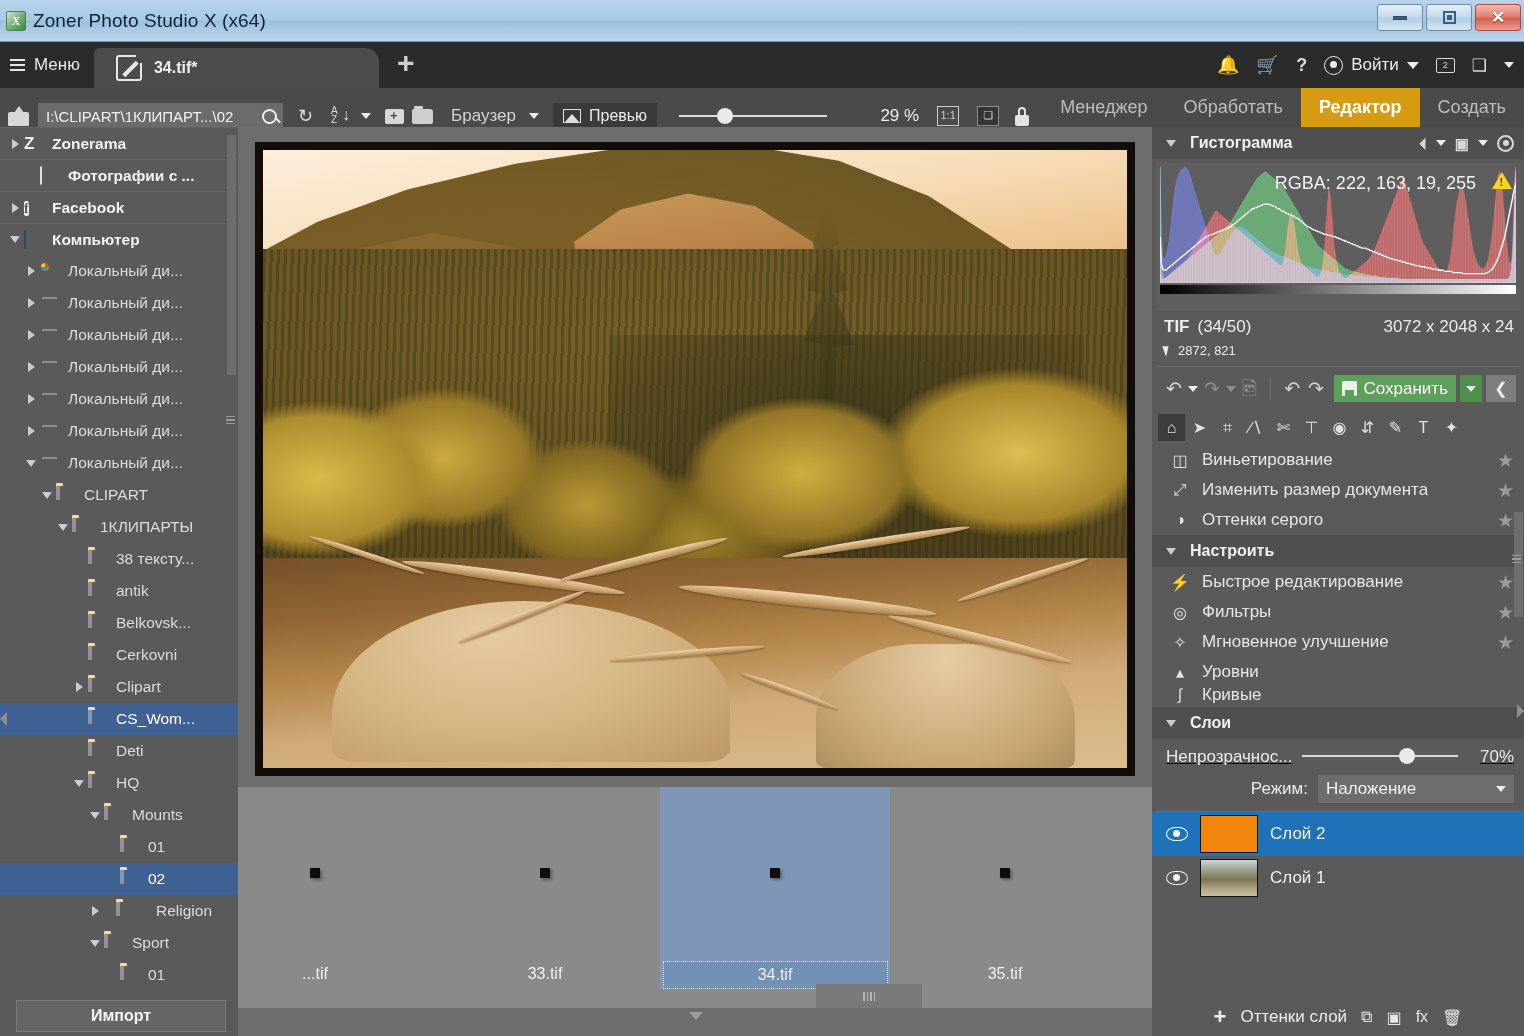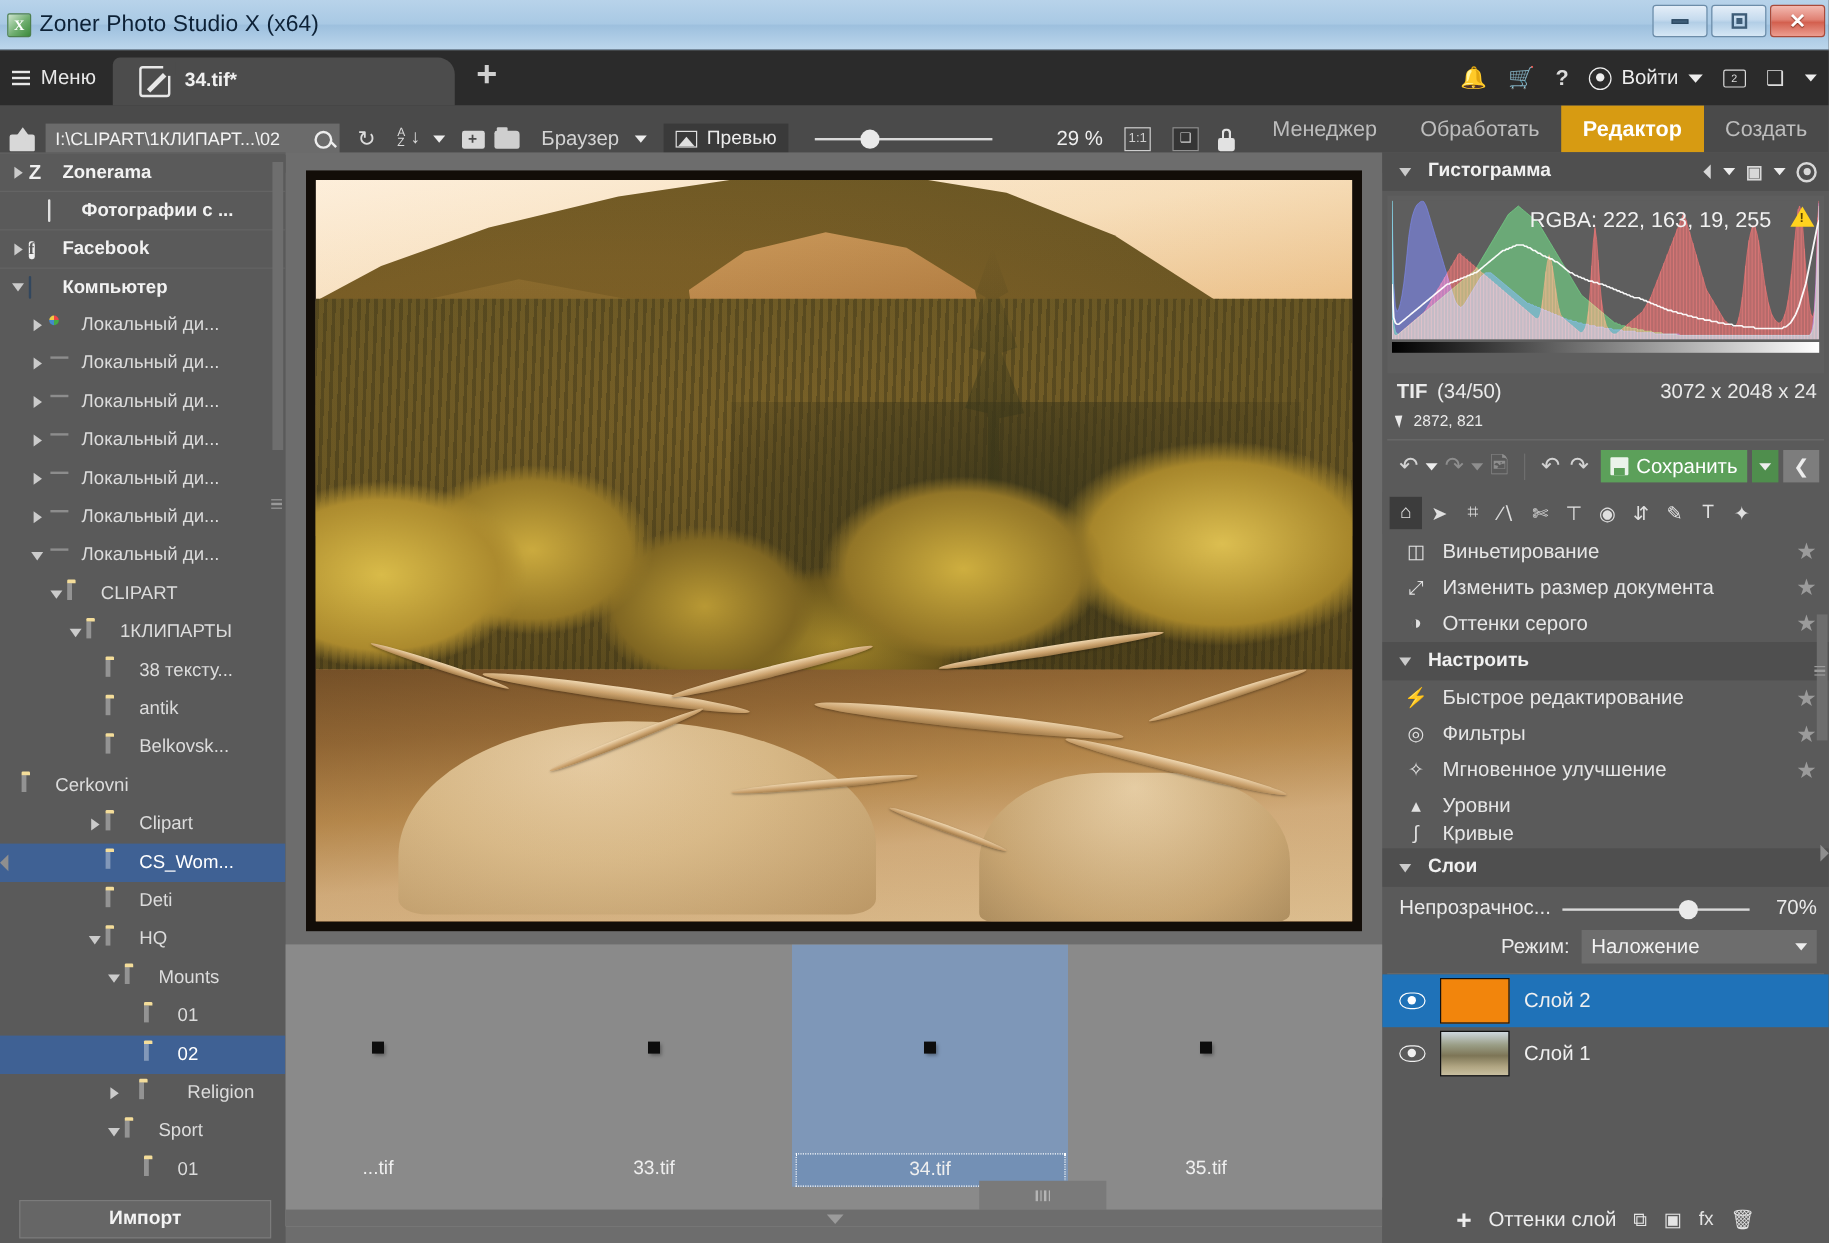--- a/index.html
+++ b/index.html
@@ -344,21 +344,21 @@
   .trb.active { background:#3c3c3c; }
 
   .listitem {
     height: 30px; display:flex; align-items:center; padding: 0 10px 0 18px;
     font-size: 17px; color:#e6e6e6; gap: 12px;
   }
   .listitem .li-ic { width: 20px; text-align:center; font-size:16px; color:#e0e0e0; flex:0 0 20px;}
   .star { margin-left:auto; color:#9b9b9b; font-size: 19px; }
   .cutoff { height: 16px; overflow: hidden; }
 
-  .sliderrow { display:flex; align-items:flex-end; padding: 8px 10px 4px 14px; gap: 10px; }
+  .sliderrow { display:flex; align-items:flex-start; padding: 8px 10px 4px 14px; gap: 10px; text-decoration: underline; }
   .sliderrow .lab { font-size: 17px; color:#eaeaea; white-space:nowrap; }
   .srail { position:relative; flex: 1; height: 18px; }
   .srail .rl { position:absolute; top:8px; left:0; right:0; height:2px; background:#d9d9d9;}
   .srail .kb { position:absolute; top:1px; left: 62%; width:16px;height:16px;border-radius:50%;background:#e9e9e9;}
   .sval { font-size: 17px; color:#eaeaea; min-width: 46px; text-align:right;}
   .moderow { display:flex; align-items:center; justify-content:flex-end; padding: 4px 10px 8px 14px; gap: 10px; }
   .moderow .lab { font-size:17px; color:#eaeaea; }
   .selectbox {
     width: 196px; height: 28px; background:#6d6d6d; display:flex; align-items:center;
     padding: 0 8px; color:#f2f2f2; font-size:17px; justify-content:space-between;
@@ -594,21 +594,21 @@
         <div class="tnode" style="padding-left: 70px;">
           <span class="tw"></span>
           <span class="ti"><span class="ic-folder"></span></span>
           <span>antik</span>
         </div>
         <div class="tnode" style="padding-left: 70px;">
           <span class="tw"></span>
           <span class="ti"><span class="ic-folder"></span></span>
           <span>Belkovsk...</span>
         </div>
-        <div class="tnode" style=" align-items: center;">
+        <div class="tnode" style="padding-left: 70px; align-items: center;">
           <span class="tw"></span>
           <span class="ti"><span class="ic-folder"></span></span>
           <span>Cerkovni</span>
         </div>
         <div class="tnode" style="padding-left: 70px;">
           <span class="tw">
             <span class="arrow-r"></span>
           </span>
           <span class="ti"><span class="ic-folder"></span></span>
           <span>Clipart</span>

